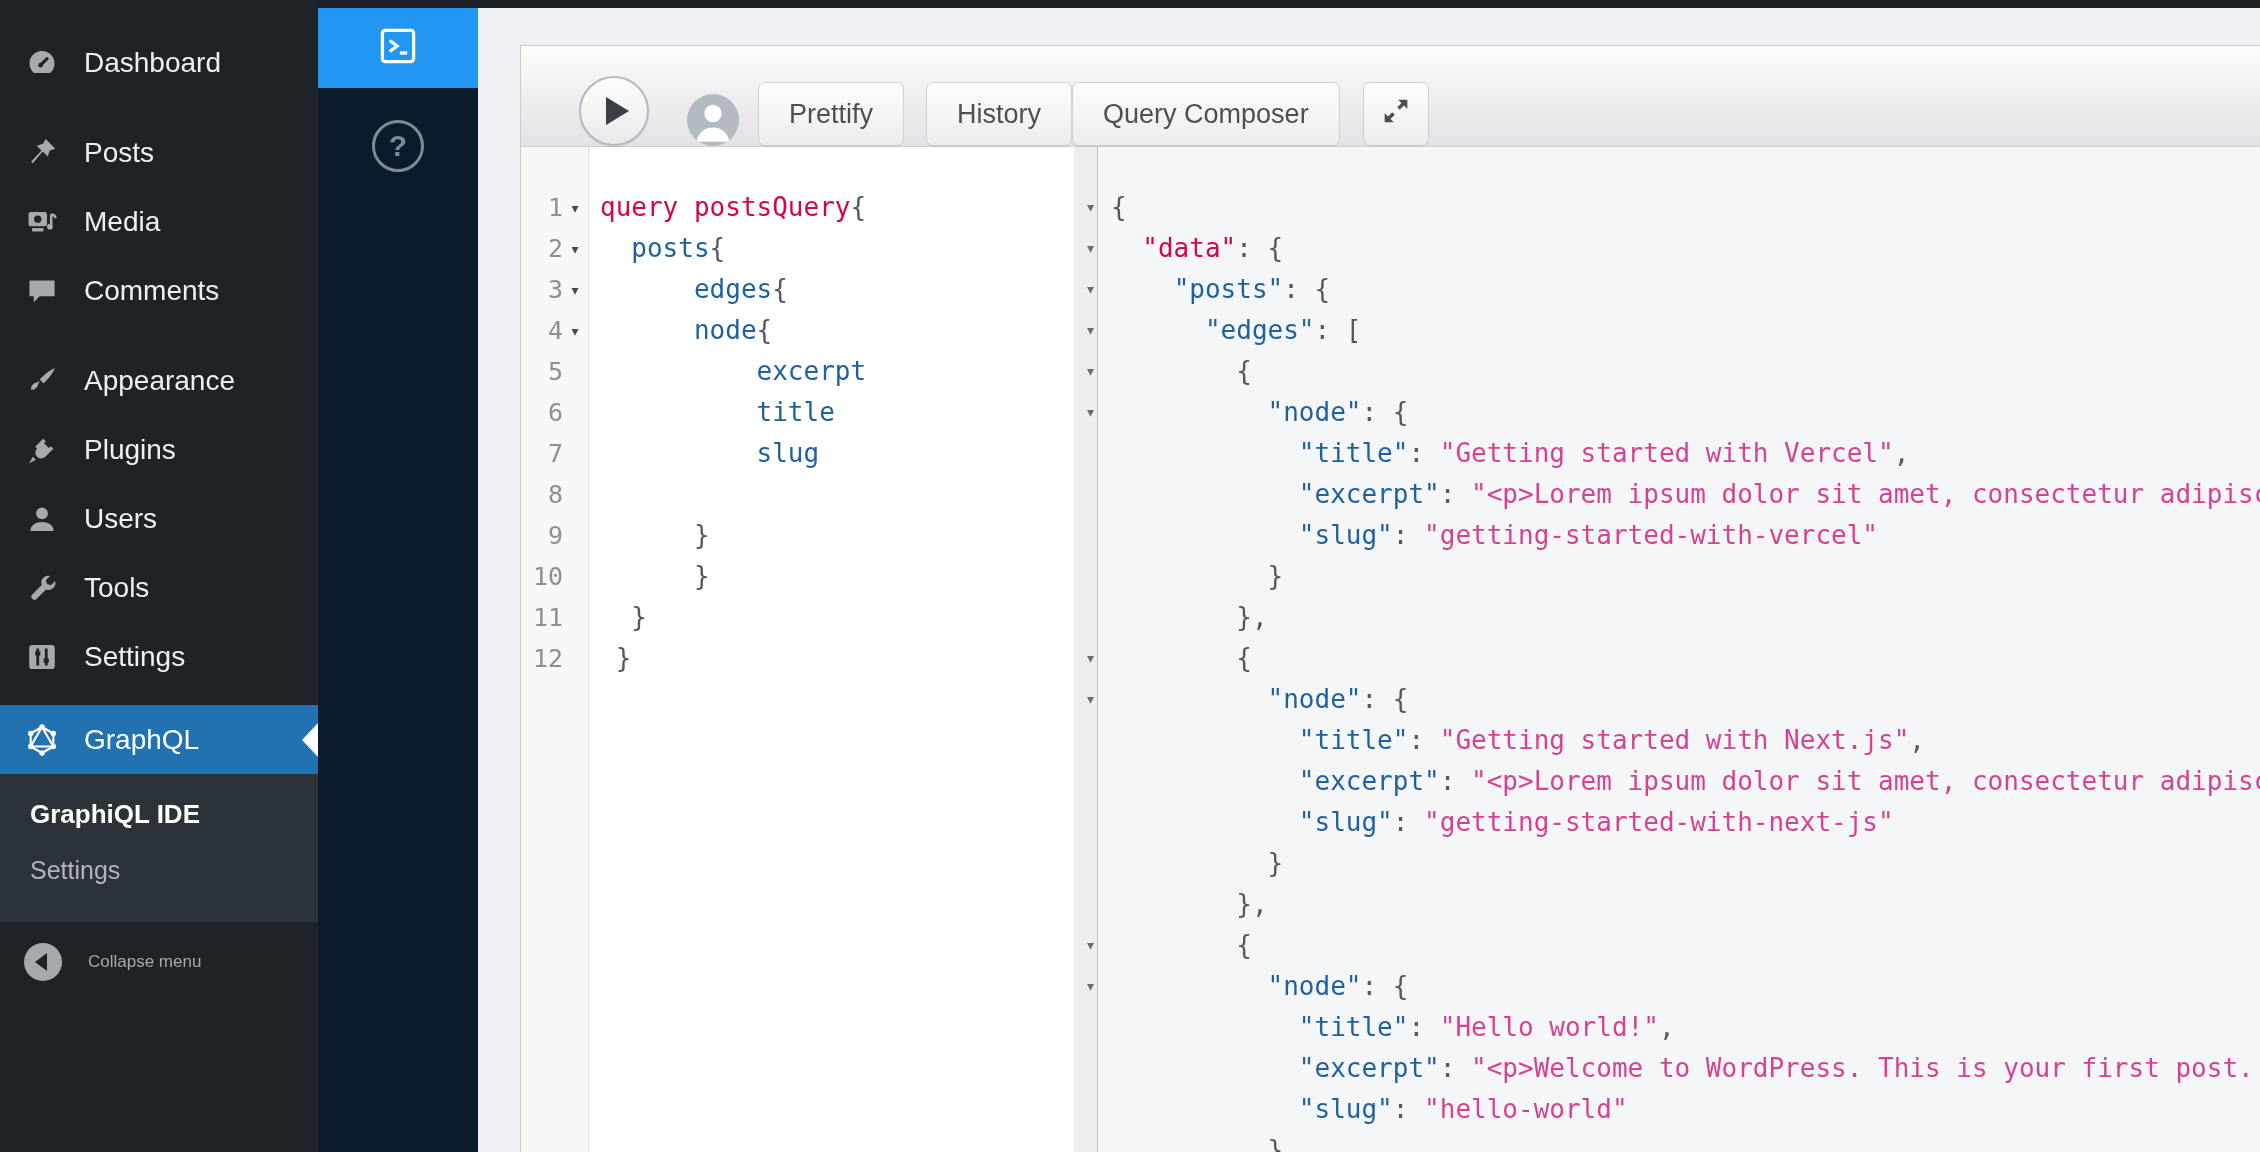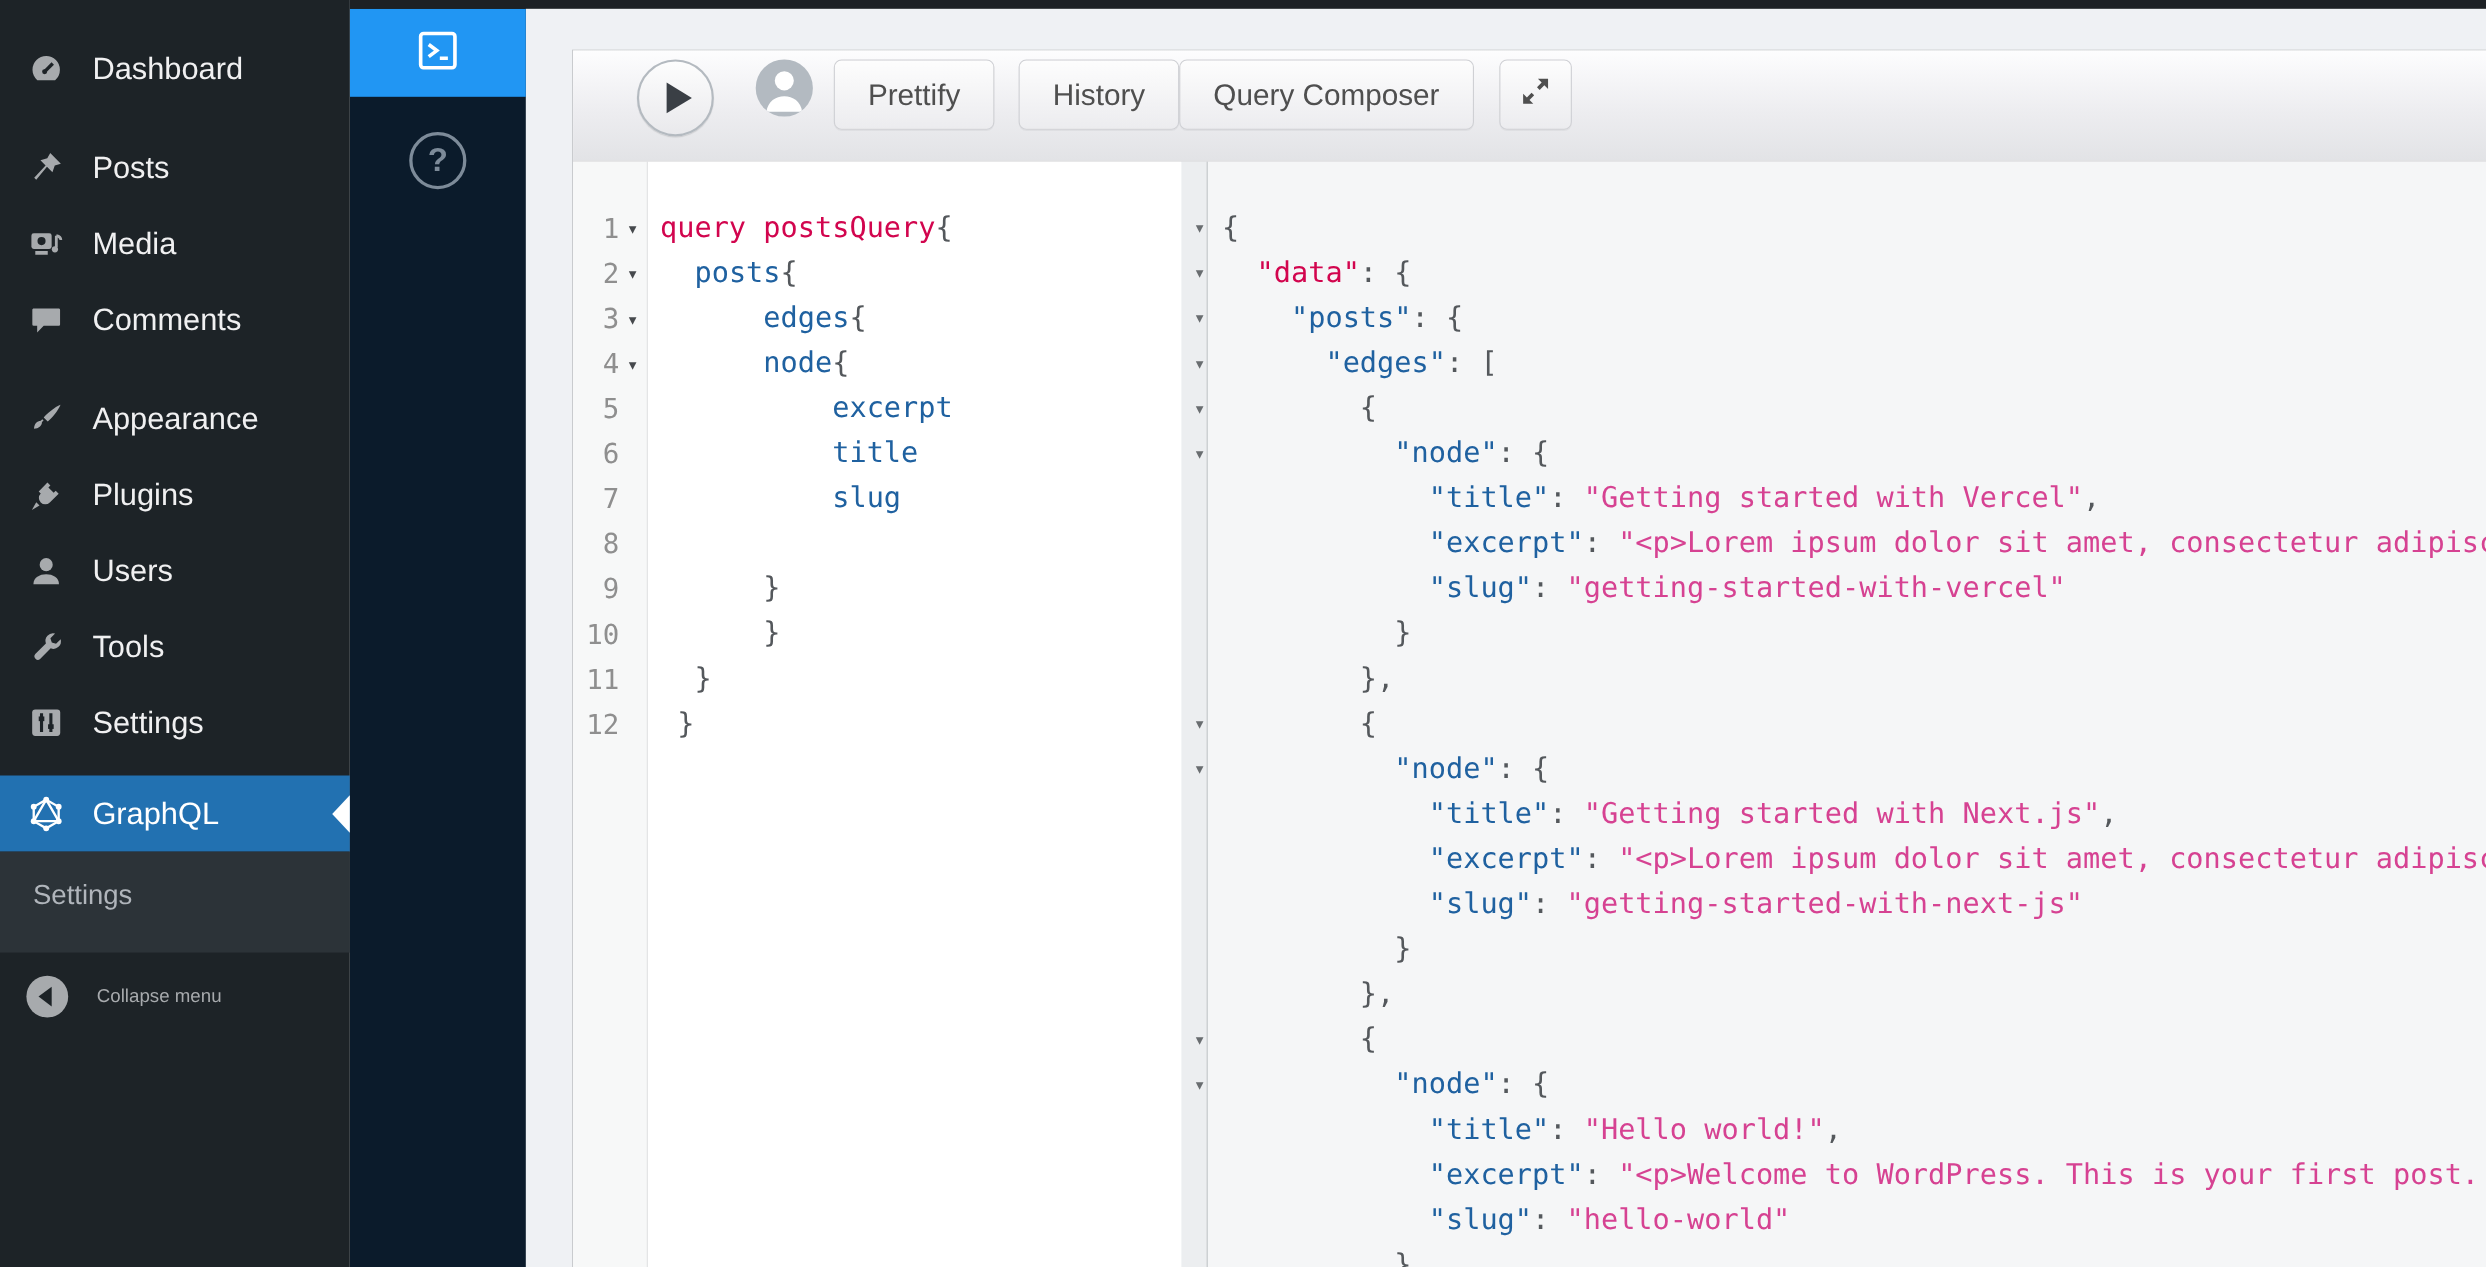--- a/index.html
+++ b/index.html
@@ -32,21 +32,21 @@
   #top-strip{position:absolute;left:318px;top:0;width:1942px;height:8px;background:#1d2125;z-index:6;}
   #terminal-btn{position:absolute;left:0;top:8px;width:160px;height:80px;background:#2196f3;
                 display:flex;align-items:center;justify-content:center;cursor:pointer;}
   #help-btn{position:absolute;left:0;top:118px;width:160px;height:56px;display:flex;align-items:center;justify-content:center;cursor:pointer;}
   .help-circle{width:46px;height:46px;border-radius:50%;border:3px solid #7d8b99;color:#7d8b99;
                display:flex;align-items:center;justify-content:center;font-size:30px;font-weight:bold;}
 
   
   #graphiql{position:absolute;left:520px;top:45px;width:1741px;height:1108px;
             background:#ffffff;border:1px solid #c9cbce;box-sizing:border-box;}
-  #gql-toolbar{height:100px;display:flex;align-items:flex-start;padding-left:58px;padding-top:8px;box-sizing:content-box;
+  #gql-toolbar{height:100px;display:flex;align-items:flex-end;padding-left:58px;padding-top:8px;box-sizing:content-box;
      background:linear-gradient(180deg,#fdfdfe 0%,#ededf0 55%,#e2e3e6 100%);
      border-bottom:1px solid #d0d0d3;height:92px;}
   #play-btn{width:66px;height:66px;border-radius:50%;border:2px solid #b4bac0;
             background:linear-gradient(180deg,#fdfdfd,#e9e9ec);display:flex;align-items:center;justify-content:center;
             cursor:pointer;box-shadow:0 1px 1px rgba(0,0,0,.12);}
   #play-btn .tri{width:0;height:0;border-top:14px solid transparent;border-bottom:14px solid transparent;
                  border-left:23px solid #3a3f45;margin-left:6px;}
   #avatar{width:52px;height:52px;border-radius:50%;background:#b3bac1;margin-left:38px;overflow:hidden;
           display:flex;align-items:center;justify-content:center;cursor:pointer;}
   .tb-btn{height:64px;border:1px solid #cfd0d4;border-radius:7px;color:#4f4f4f;font-size:27px;
@@ -192,20 +192,23 @@
               <circle cx="4" cy="16.6" r="1.9"></circle>
               <circle cx="4" cy="7.4" r="1.9"></circle>
             </g>
           </svg>
       </span>
       <span>GraphQL</span>
       <span class="wp-arrow"></span>
     </div>
 
     <div id="wp-submenu">
+      <div class="wp-sub current">
+        <span>GraphiQL IDE</span>
+      </div>
       <div class="wp-sub">
         <span>Settings</span>
       </div>
     </div>
 
     <div id="collapse-row">
       <span class="collapse-circle"></span>
       <span>Collapse menu</span>
     </div>
   </div>

